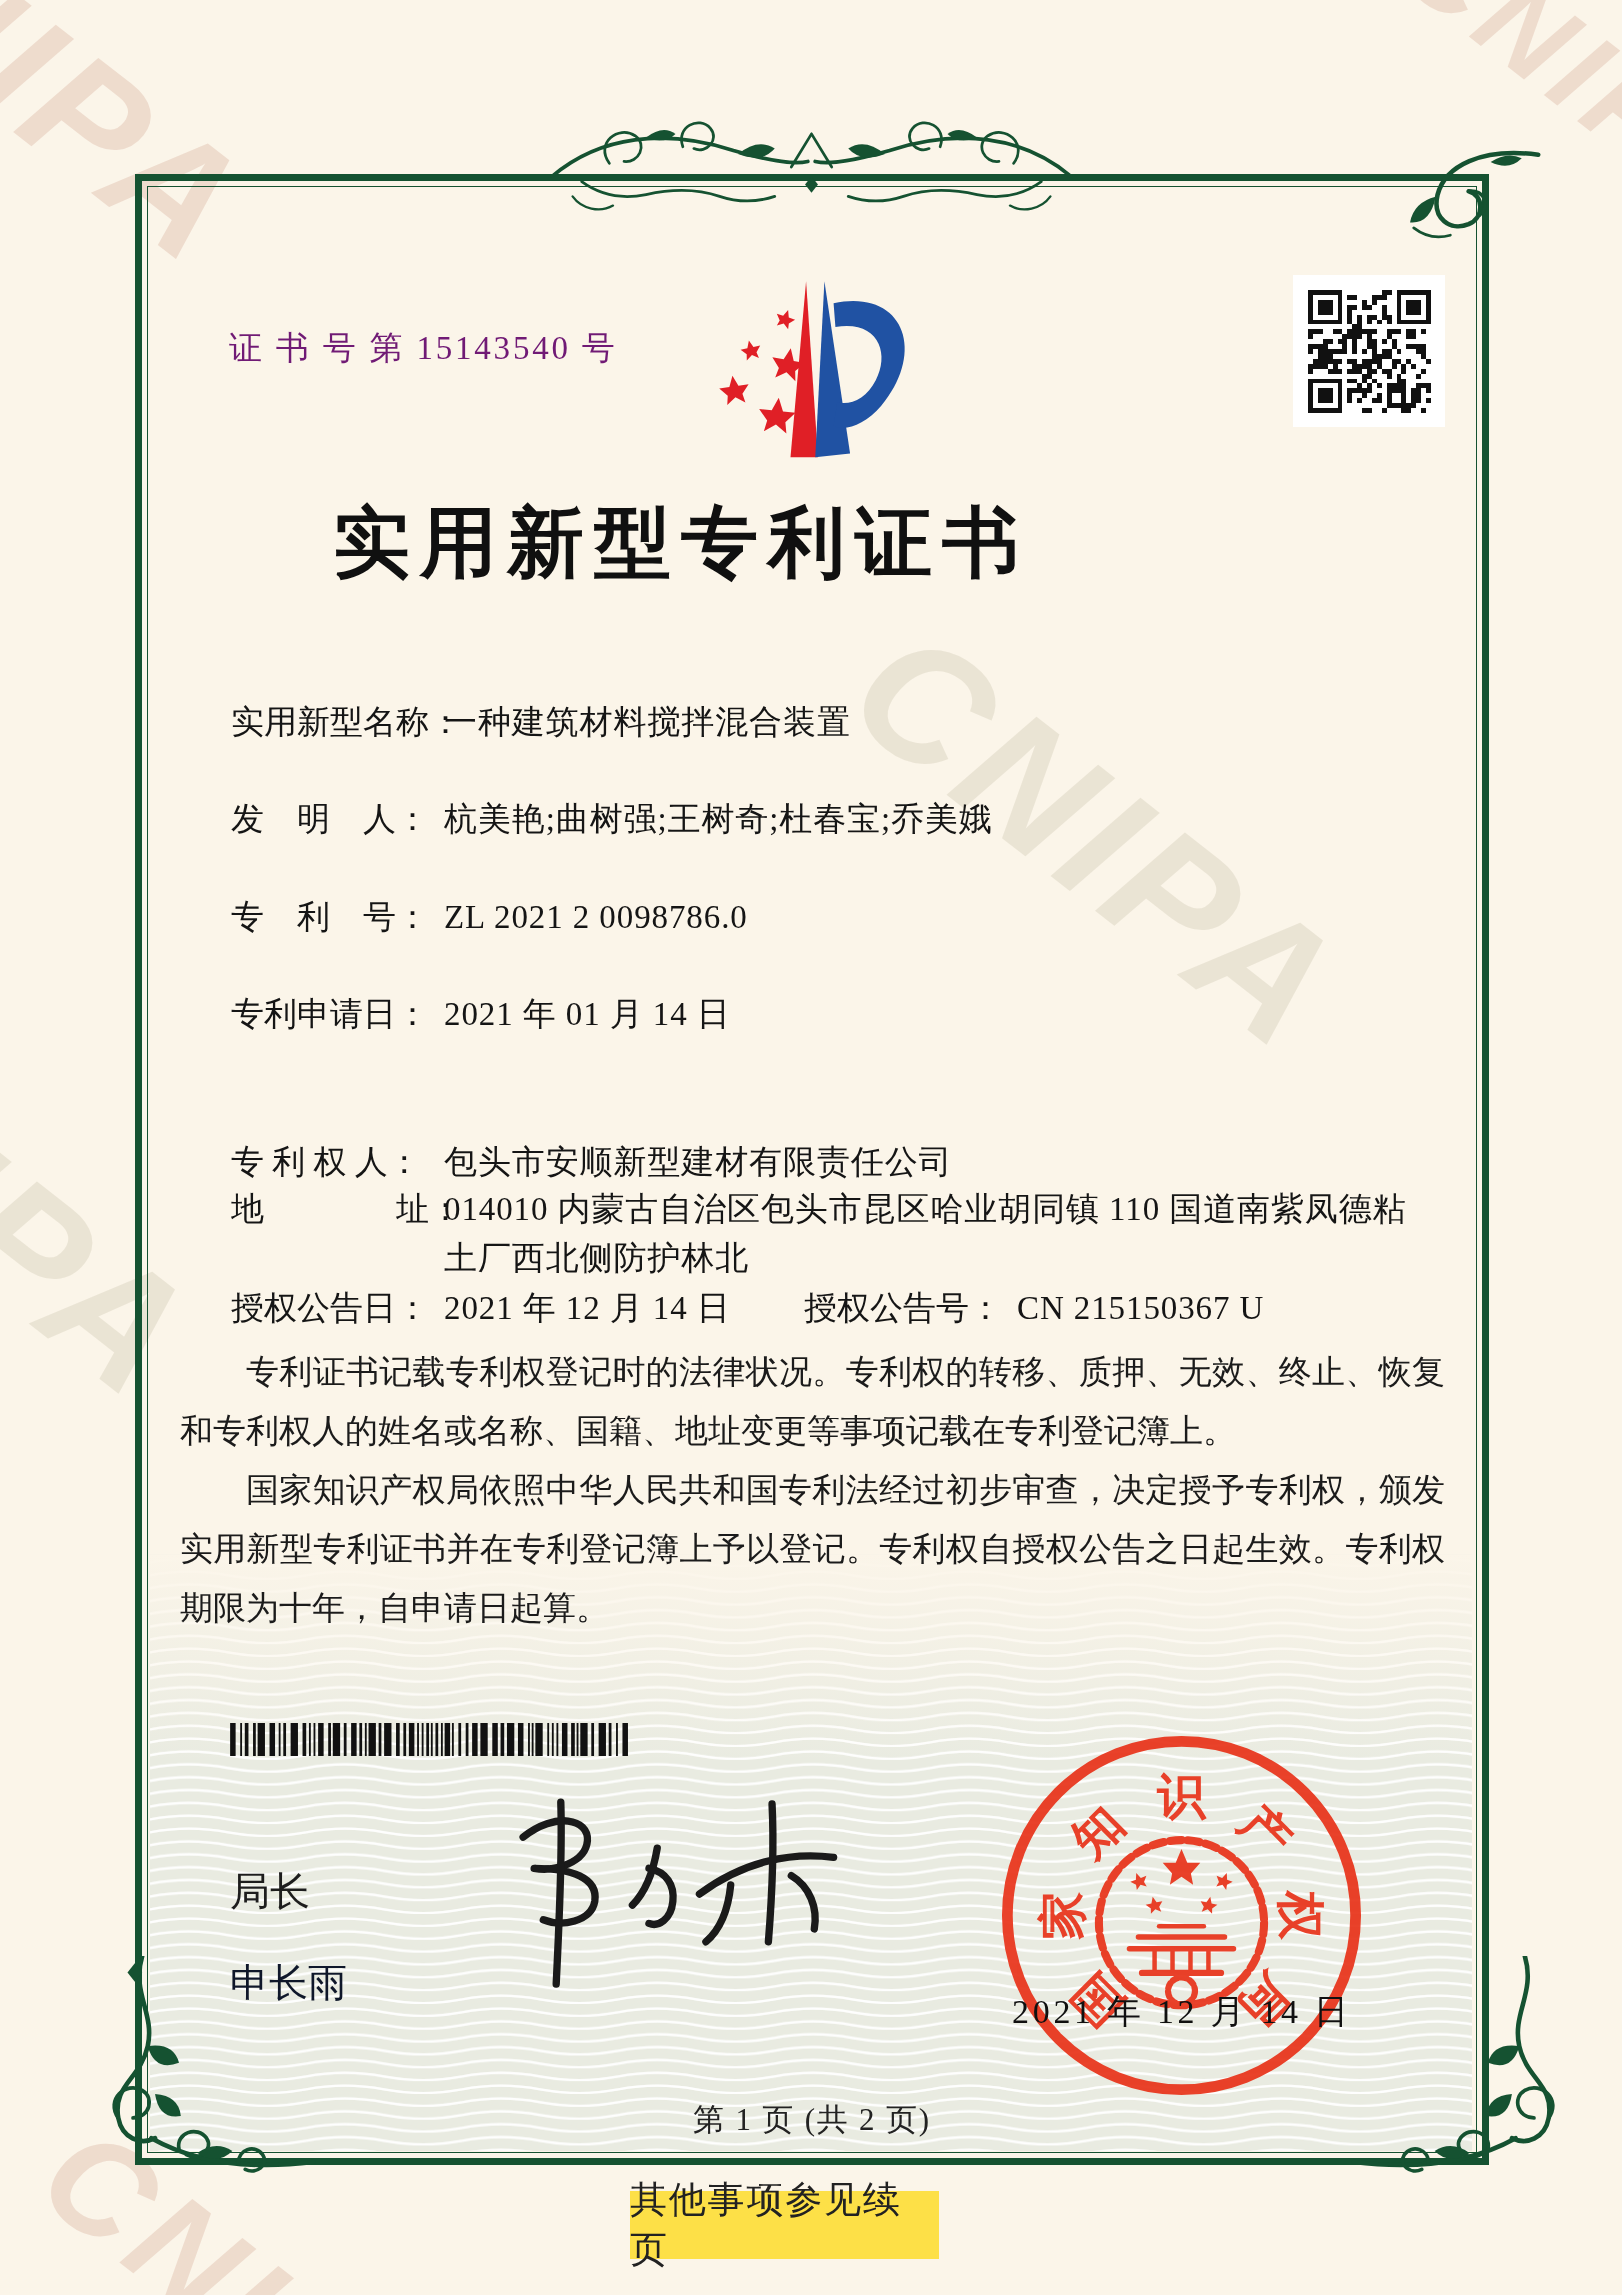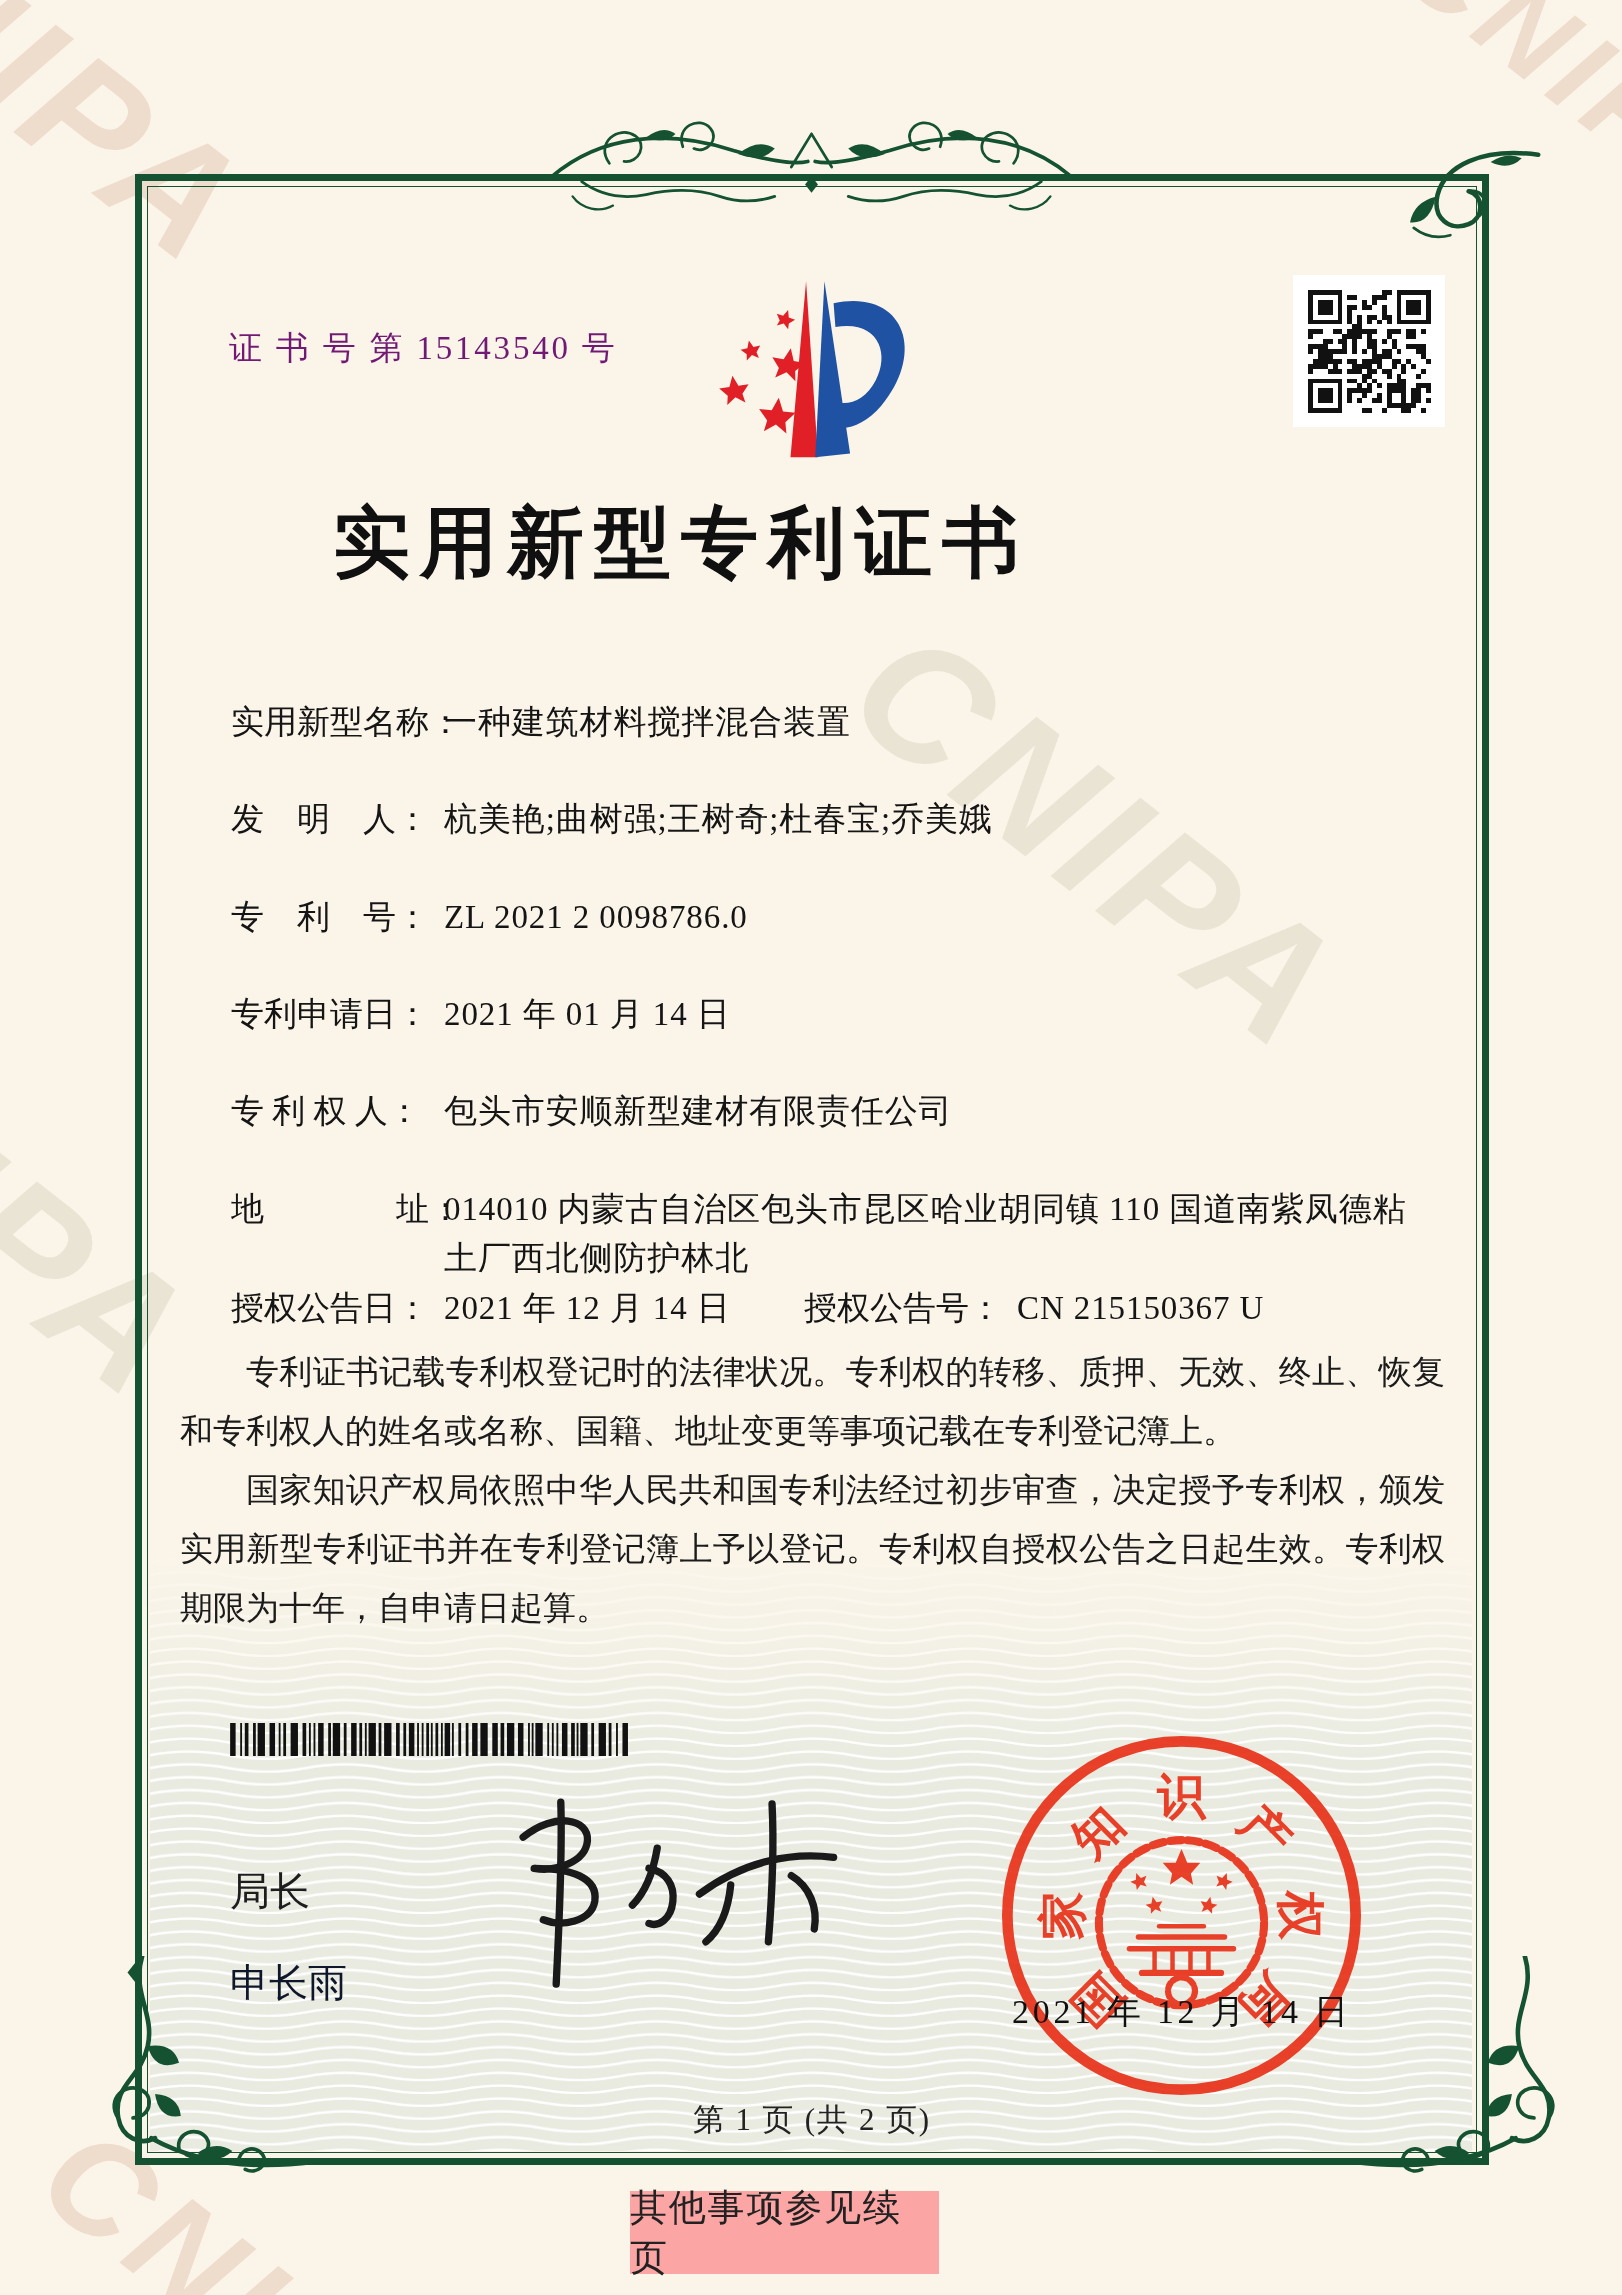--- a/index.html
+++ b/index.html
@@ -90,22 +90,22 @@
   #seal-date{
     position:absolute;z-index:6;left:1012px;top:1989px;
     font-size:34px;letter-spacing:3.7px;color:#101010;
   }
   
   #page-num{
     position:absolute;z-index:5;left:135px;top:2099px;width:1354px;
     text-align:center;font-size:31px;letter-spacing:1.8px;color:#222;
   }
   #cont-band{
-    position:absolute;z-index:5;left:630px;top:2191px;width:309px;height:83px;
-    background:#fca5a5;display:flex;align-items:center;justify-content:center;
+    position:absolute;z-index:5;left:630px;top:2191px;width:309px;height:68px;
+    background:#fde047;display:flex;align-items:center;justify-content:center;
   }
   #cont-note{font-size:37px;letter-spacing:1.8px;color:#222;}
   svg{display:block;}
 </style>
 </head>
 <body>
 
 <div id="page">
 
   <span class="wm wm-pink" style="left:-138px;top:-174px;font-size:161px;">CNIPA</span>
@@ -436,21 +436,21 @@
     <span class="fvalue">杭美艳;曲树强;王树奇;杜春宝;乔美娥</span>
   </div>
   <div class="row" style="top:893px">
     <span class="flabel">专　利　号：</span>
     <span class="fvalue">ZL 2021 2 0098786.0</span>
   </div>
   <div class="row" style="top:990px">
     <span class="flabel">专利申请日：</span>
     <span class="fvalue">2021 年 01 月 14 日</span>
   </div>
-  <div class="row" style="top:1087px">
+  <div class="row" style="top:1138px">
     <span class="flabel">专 利 权 人：</span>
     <span class="fvalue">包头市安顺新型建材有限责任公司</span>
   </div>
   <div class="row" style="top:1185px">
     <span class="flabel">地　　　　址：</span>
     <span class="fvalue">014010 内蒙古自治区包头市昆区哈业胡同镇 110 国道南紫凤德粘土厂西北侧防护林北</span>
   </div>
   <div class="row" style="top:1284px">
     <span class="flabel">授权公告日：</span>
     <span class="fvalue-mid">2021 年 12 月 14 日</span>

